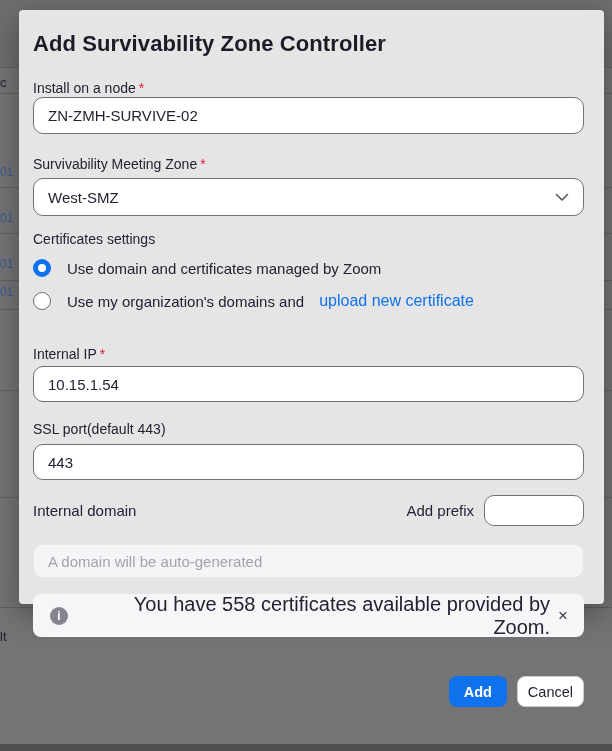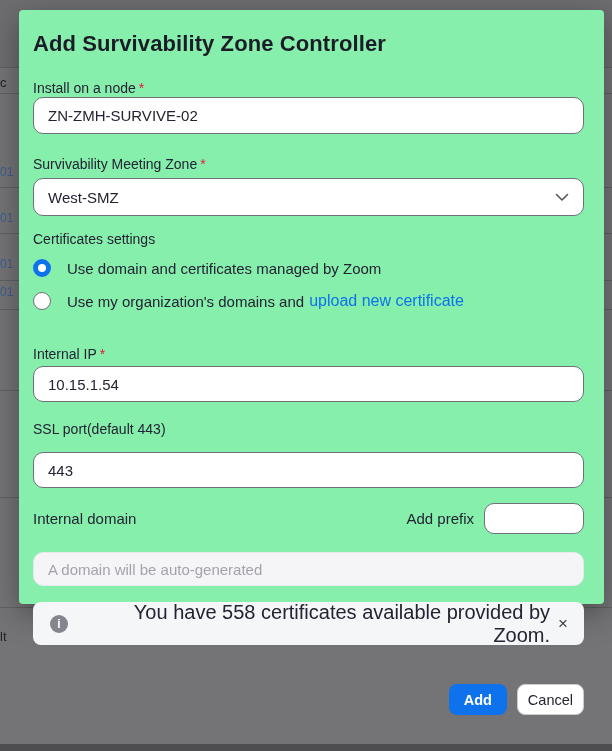--- a/index.html
+++ b/index.html
@@ -10,21 +10,21 @@
   .bg { position: absolute; inset: 0; background: #747476; }
   .bg-band-top { position: absolute; left: 0; top: 0; width: 100%; height: 67px; background: #6d6d70; }
   .bg-line { position: absolute; left: 0; width: 100%; height: 1px; background: #606063; }
   .bg-frag { position: absolute; left: 0; font-size: 13px; color: #222228; }
   .bg-frag.blue { color: #3d5c90; font-size: 12px; }
   .bg-band-bottom { position: absolute; left: 0; top: 744px; width: 100%; height: 7px; background: #4e4e50; }
 
   
   .modal {
     position: absolute; left: 19px; top: 10px; width: 585px; height: 594px;
-    background: #86efac; border-radius: 4px;
+    background: #e5e5e5; border-radius: 4px;
     box-shadow: 0 10px 30px rgba(0,0,0,0.35);
     padding: 20px 20px 0 14px;
     color: #232333;
   }
   .title { font-size: 22px; font-weight: 600; color: #1c1c28; letter-spacing: 0.1px; margin-top: 1px; }
 
   .field-label { font-size: 14px; color: #232333; line-height: 18px; }
   .req { color: #E8173D; margin-left: 3px; }
 
   .text-input {
@@ -45,26 +45,26 @@
   }
 
   .section-label { margin-top: 15px; font-size: 14px; }
 
   .radio-row { display: flex; align-items: center; margin-top: 11px; height: 20px; }
   .radio-row + .radio-row { margin-top: 13px; }
   .radio { width: 18px; height: 18px; border-radius: 50%; flex: 0 0 18px; background: #fff; }
   .radio.on  { border: 5.5px solid #0E72ED; }
   .radio.off { border: 1.5px solid #6E6E78; }
   .radio-label { margin-left: 16px; font-size: 15px; color: #232333; }
-  .link { color: #0E72ED; margin-left: 5px; cursor: pointer; }
+  .link { color: #0E72ED; margin-left: 15px; cursor: pointer; }
 
   .input-ip   { margin-top: 3px; height: 36px; }
   .label-ip   { margin-top: 34px; }
   .label-ssl  { margin-top: 18px; }
-  .input-ssl  { margin-top: 14px; height: 36px; }
+  .input-ssl  { margin-top: 6px; height: 36px; }
 
   .domain-row { margin-top: 15px; display: flex; align-items: center; height: 31px; }
   .domain-row .spacer { flex: 1; }
   .prefix-label { font-size: 15px; color: #232333; margin-right: 10px; }
   .prefix-input {
     width: 100px; height: 31px; border: 1px solid #70707A; border-radius: 10px;
     padding: 0 10px; font-size: 14px; font-family: "Liberation Sans", sans-serif; outline: none;
   }
 
   .domain-generated {

